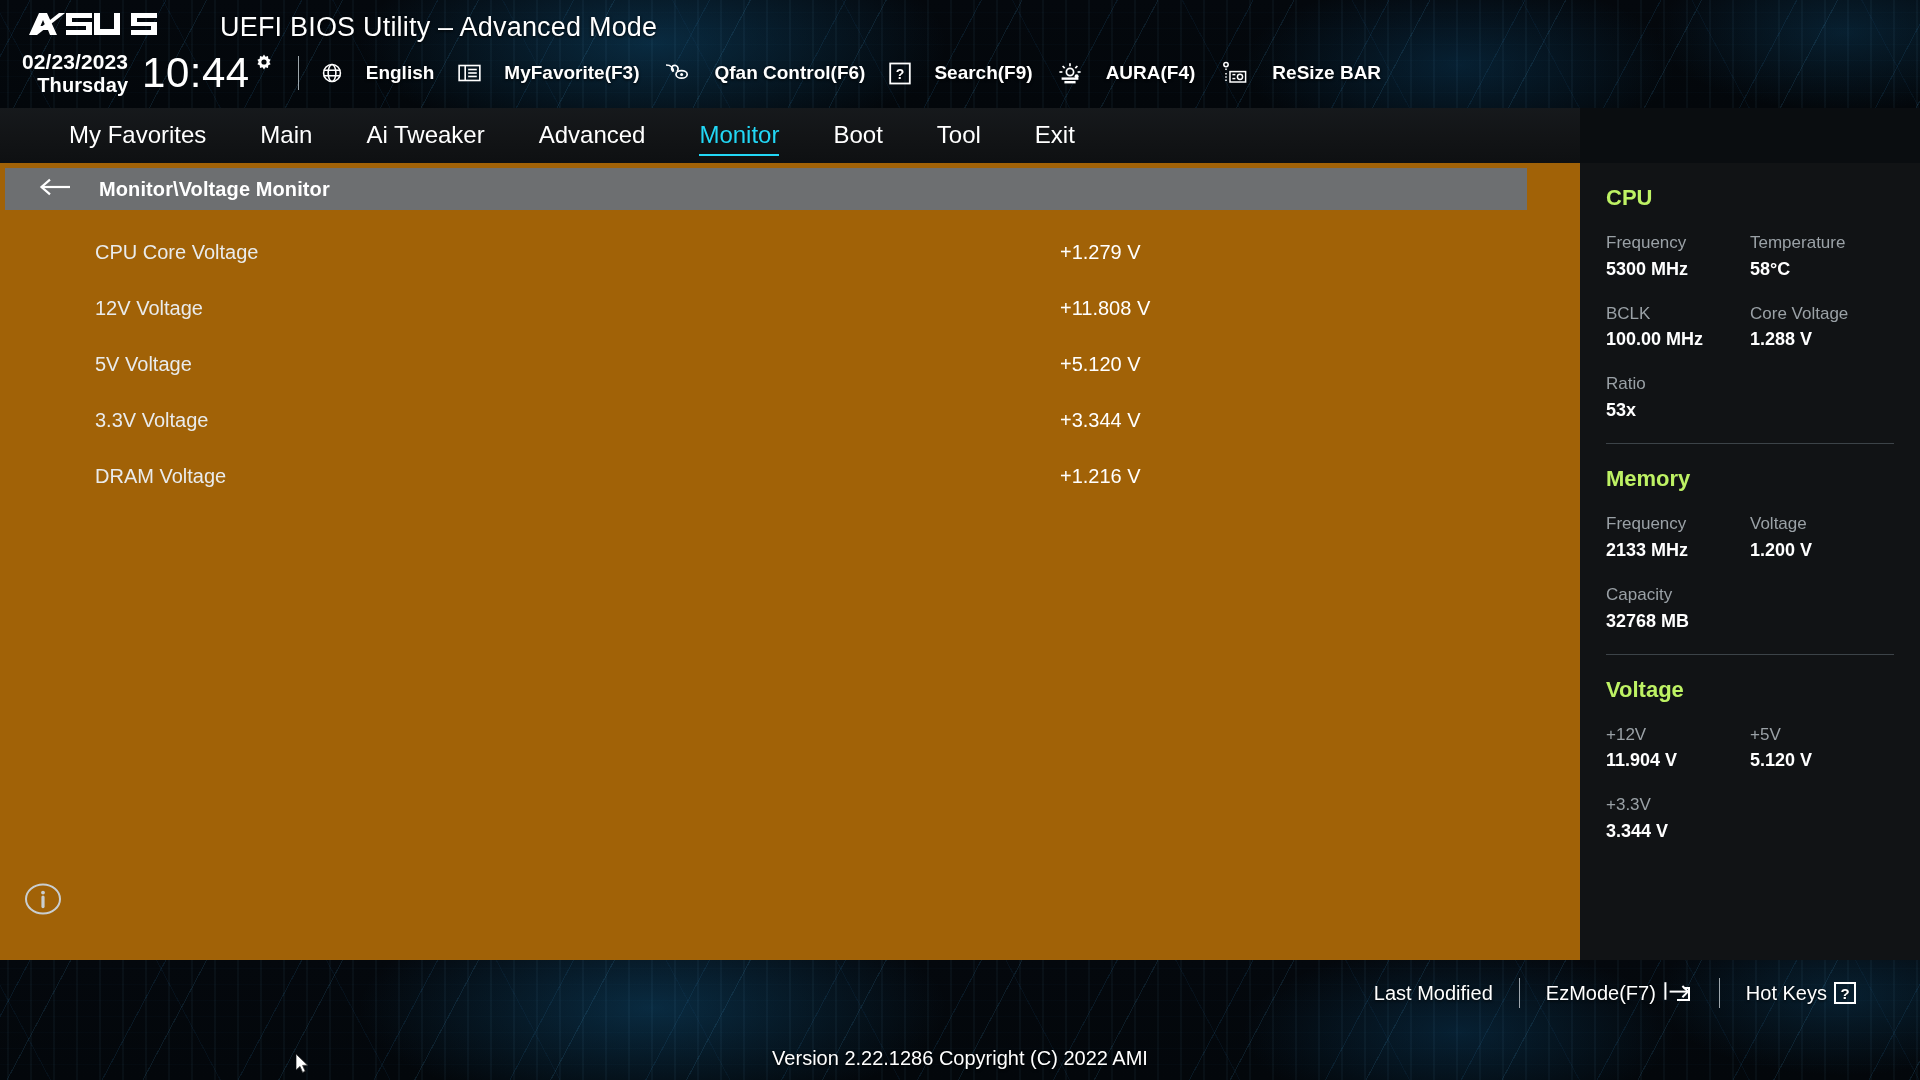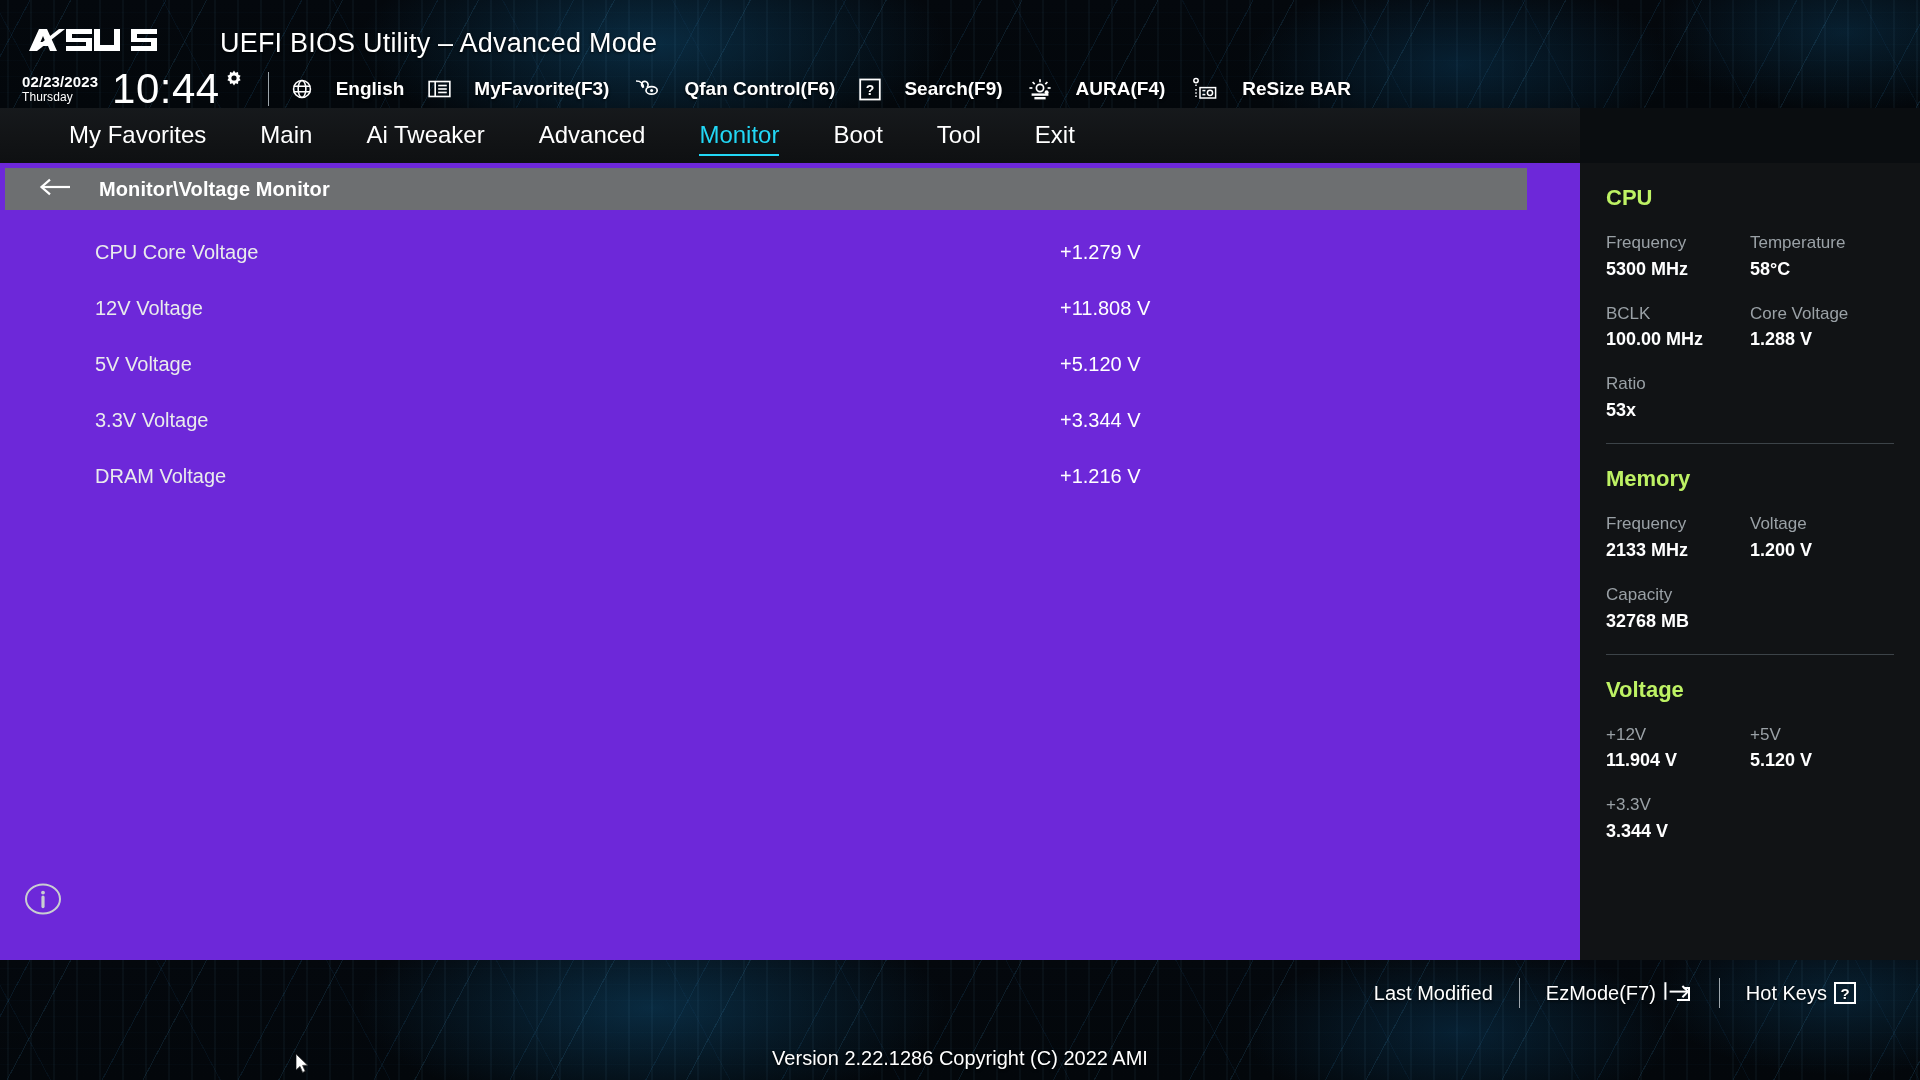--- a/index.html
+++ b/index.html
@@ -42,37 +42,37 @@
         rgba(0,0,0,0) 0, rgba(0,0,0,0) 7px,
         rgba(120,200,245,0.10) 7px, rgba(120,200,245,0.10) 9px,
         rgba(0,0,0,0) 9px, rgba(0,0,0,0) 23px),
       repeating-linear-gradient(0deg,
         rgba(0,0,0,0) 0, rgba(0,0,0,0) 15px,
         rgba(60,150,200,0.06) 15px, rgba(60,150,200,0.06) 16px);
     opacity:.45;
   }
 
   
-  .header { position:absolute; top:16px; left:0; width:1536px; height:108px; }
+  .header { position:absolute; top:0; left:0; width:1536px; height:108px; }
   .hdr-row1 { position:absolute; top:4px; left:0; height:46px; display:flex; align-items:center; }
   .asus-logo {
     margin-left:28px; width:170px; height:34px;
     display:flex; align-items:center; justify-content:center;
   }
   .asus-logo svg { display:block; }
   .app-title {
     margin-left:22px; font-size:27px; font-weight:400;
     letter-spacing:.2px; color:#ffffff; white-space:nowrap;
     text-shadow:0 1px 3px rgba(0,0,0,.9);
   }
 
   .hdr-row2 { position:absolute; top:47px; left:22px; right:0; height:52px; display:flex; align-items:center; }
   .datebox { display:flex; flex-direction:column; line-height:1.12; margin-right:10px; }
-  .date-d { font-size:15px; font-weight:700; letter-spacing:.1px; }
-  .date-w { font-size:12px; font-weight:400; letter-spacing:.1px; }
+  .date-d { font-size:21px; font-weight:700; letter-spacing:.1px; }
+  .date-w { font-size:20px; font-weight:700; letter-spacing:.1px;text-align:right; }
   .clock { font-size:42px; font-weight:400; letter-spacing:.5px; line-height:1; margin-left:4px; }
   .gear-ico { margin-left:2px; margin-top:-14px; }
   .vsep { width:1px; height:34px; background:#b9c2c8; margin:0 22px; opacity:.85; }
 
   .tbar { display:flex; align-items:center; gap:24px; }
   .tbtn { display:flex; align-items:center; gap:23px; font-size:19px; font-weight:700;
           color:#ffffff; white-space:nowrap; text-shadow:0 1px 3px rgba(0,0,0,.9); cursor:pointer; }
   .tbtn svg { display:block; flex:0 0 auto; }
 
   
@@ -91,21 +91,21 @@
     height:2px; background:#22d7f5;
   }
   .nav-right {
     position:absolute; top:108px; left:1580px; width:340px; height:55px;
     background:linear-gradient(180deg,#121517 0%,#0d0f11 100%);
     display:flex; align-items:center; gap:11px; padding-left:18px;
   }
   .hw-title { font-size:24px; font-weight:700; color:#ffffff; white-space:nowrap; }
 
   
-  .content { position:absolute; top:163px; left:0; width:1580px; height:797px; background:#6d28d9; }
+  .content { position:absolute; top:163px; left:0; width:1580px; height:797px; background:#a16207; }
   .crumb {
     margin:5px 0 0 5px; width:1522px; height:42px;
     background:#6d6f71; display:flex; align-items:center; padding-left:34px; gap:26px;
     cursor:pointer;
   }
   .crumb-text { font-size:20px; font-weight:700; color:#ffffff; letter-spacing:.1px; }
 
   .vlist { margin-top:14px; }
   .vrow { display:flex; align-items:center; height:56px; padding-left:95px; cursor:pointer; }
   .vrow .vname { font-size:20px; color:#e9ebec; width:965px; }

